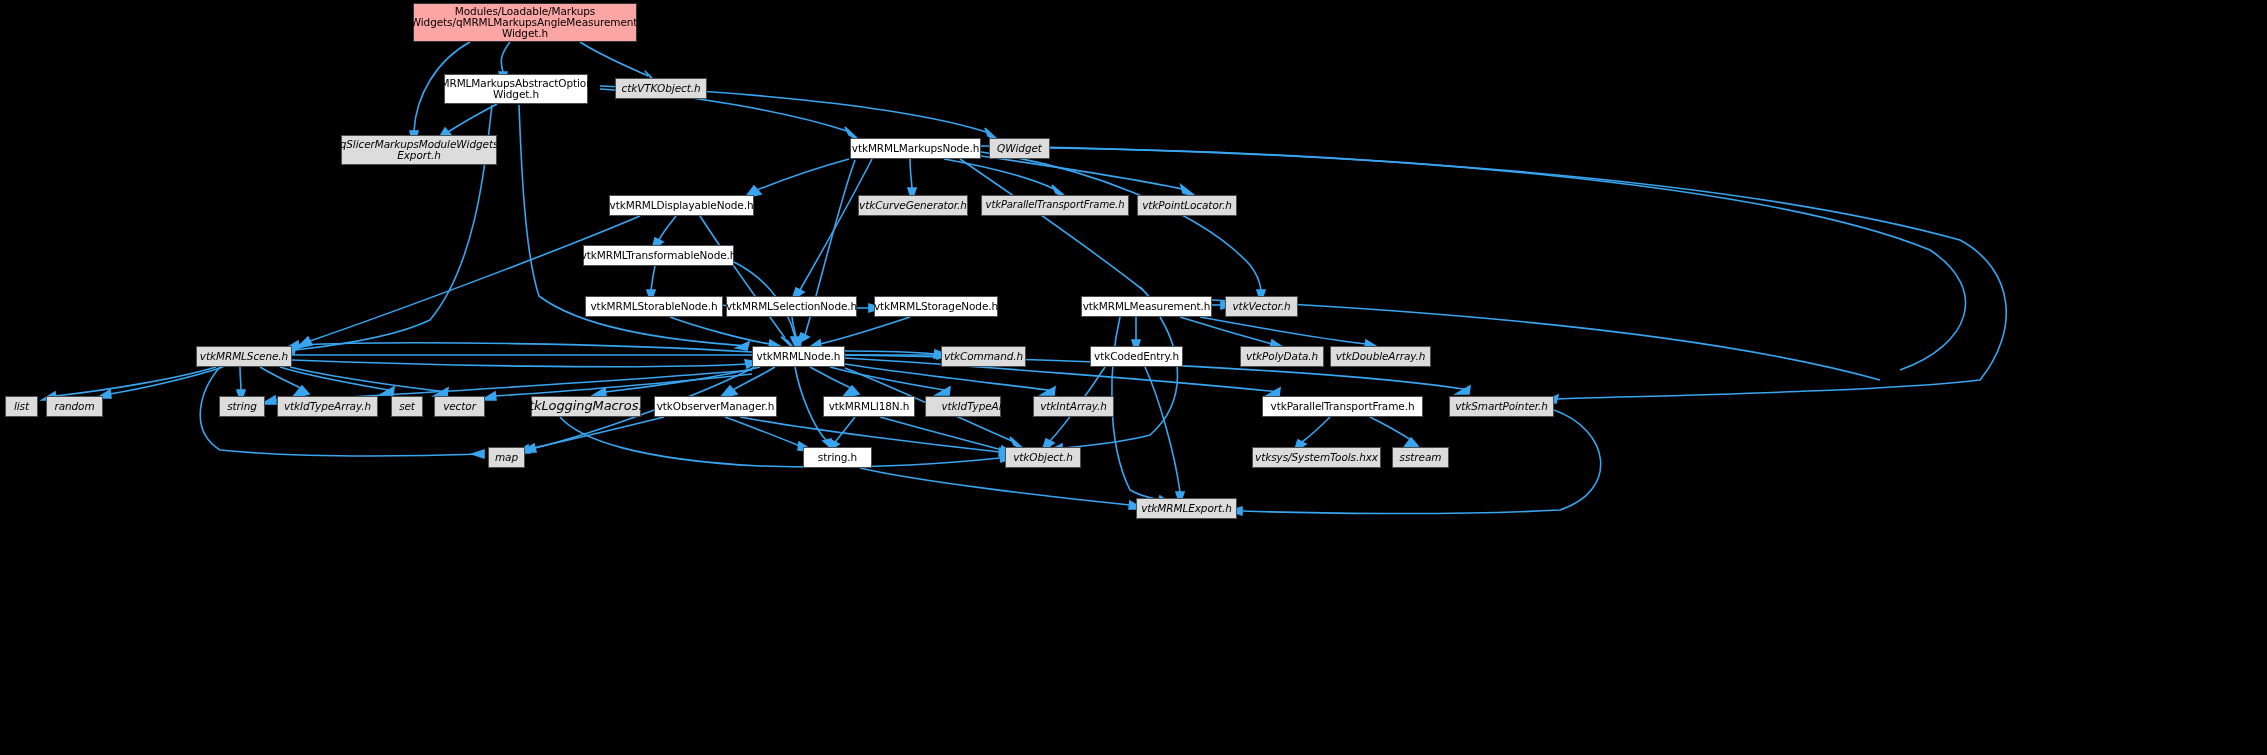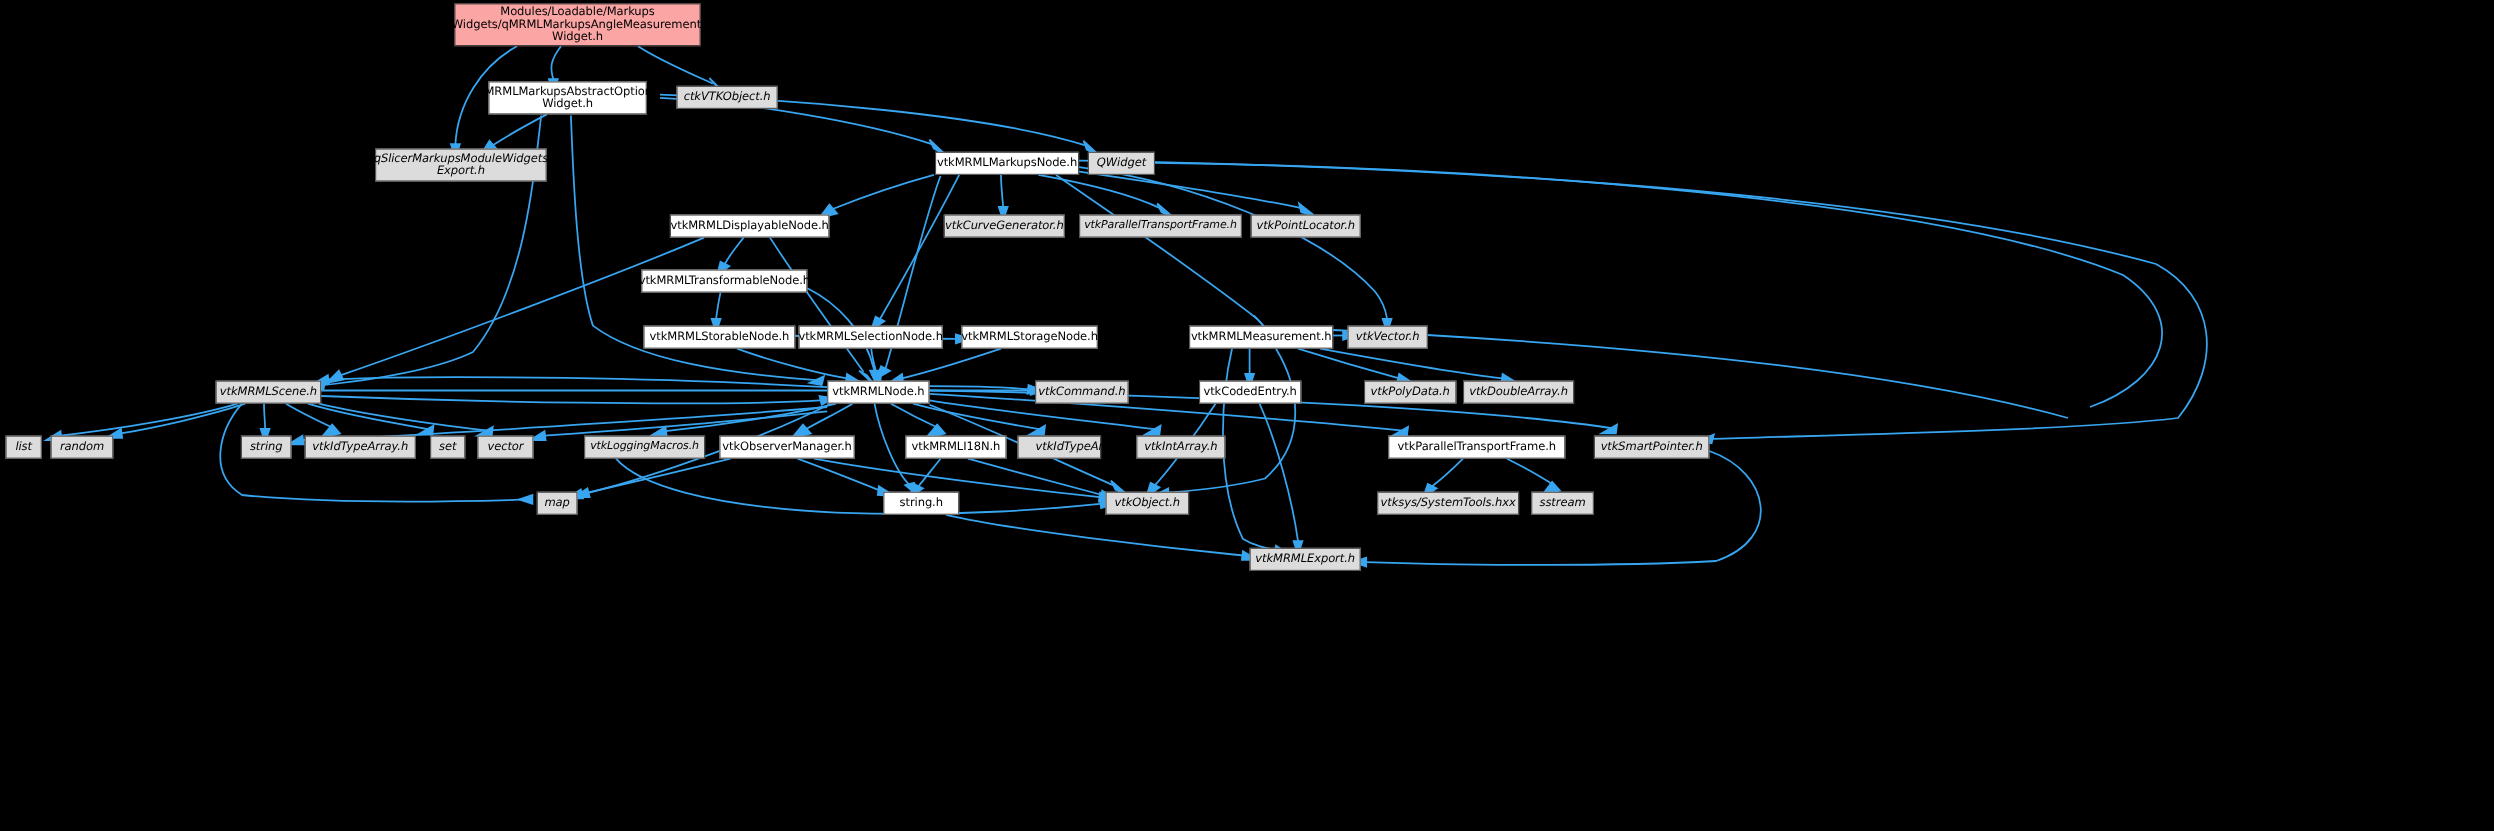--- a/index.html
+++ b/index.html
@@ -281,21 +281,21 @@
       <div class="node sys" style="left: 941px; top: 346px; width: 85px; height: 21px; font-size: 10.5px;">vtkCommand.h</div>
       <div class="node local" style="left: 1090px; top: 346px; width: 93px; height: 21px; font-size: 10.5px;">vtkCodedEntry.h</div>
       <div class="node sys" style="left: 1240px; top: 346px; width: 84px; height: 21px; font-size: 10.5px;">vtkPolyData.h</div>
       <div class="node sys" style="left: 1330px; top: 346px; width: 101px; height: 21px; font-size: 10.5px;">vtkDoubleArray.h</div>
       <div class="node sys" style="left: 5px; top: 396px; width: 33px; height: 21px; font-size: 10.5px;">list</div>
       <div class="node sys" style="left: 46px; top: 396px; width: 57px; height: 21px; font-size: 10.5px;">random</div>
       <div class="node sys" style="left: 219px; top: 396px; width: 46px; height: 21px; font-size: 10.5px;">string</div>
       <div class="node sys" style="left: 277px; top: 396px; width: 101px; height: 21px; font-size: 10.5px;">vtkIdTypeArray.h</div>
       <div class="node sys" style="left: 391px; top: 396px; width: 32px; height: 21px; font-size: 10.5px;">set</div>
       <div class="node sys" style="left: 434px; top: 396px; width: 51px; height: 21px; font-size: 10.5px;">vector</div>
-      <div class="node sys" style="left: 531px; top: 396px; width: 110px; height: 21px; font-size: 10px;">vtkLoggingMacros.h</div>
+      <div class="node sys" style="left: 531px; top: 396px; width: 110px; height: 21px; font-size: 13px;">vtkLoggingMacros.h</div>
       <div class="node local" style="left: 654px; top: 396px; width: 123px; height: 21px; font-size: 10.5px;">vtkObserverManager.h</div>
       <div class="node local" style="left: 823px; top: 396px; width: 92px; height: 21px; font-size: 10.5px;">vtkMRMLI18N.h</div>
       <div class="node sys" style="left: 925px; top: 396px; width: 76px; height: 21px; font-size: 10.5px; padding-left: 47px;">vtkIdTypeArray.h</div>
       <div class="node sys" style="left: 1033px; top: 396px; width: 81px; height: 21px; font-size: 10.5px;">vtkIntArray.h</div>
       <div class="node local" style="left: 1262px; top: 396px; width: 161px; height: 21px; font-size: 10.5px;">vtkParallelTransportFrame.h</div>
       <div class="node sys" style="left: 1449px; top: 396px; width: 105px; height: 21px; font-size: 10.5px;">vtkSmartPointer.h</div>
       <div class="node sys" style="left: 488px; top: 447px; width: 37px; height: 21px; font-size: 10.5px;">map</div>
       <div class="node local" style="left: 803px; top: 447px; width: 69px; height: 21px; font-size: 10.5px;">string.h</div>
       <div class="node sys" style="left: 1005px; top: 447px; width: 76px; height: 21px; font-size: 10.5px;">vtkObject.h</div>
       <div class="node sys" style="left: 1252px; top: 447px; width: 129px; height: 21px; font-size: 10.5px;">vtksys/SystemTools.hxx</div>

